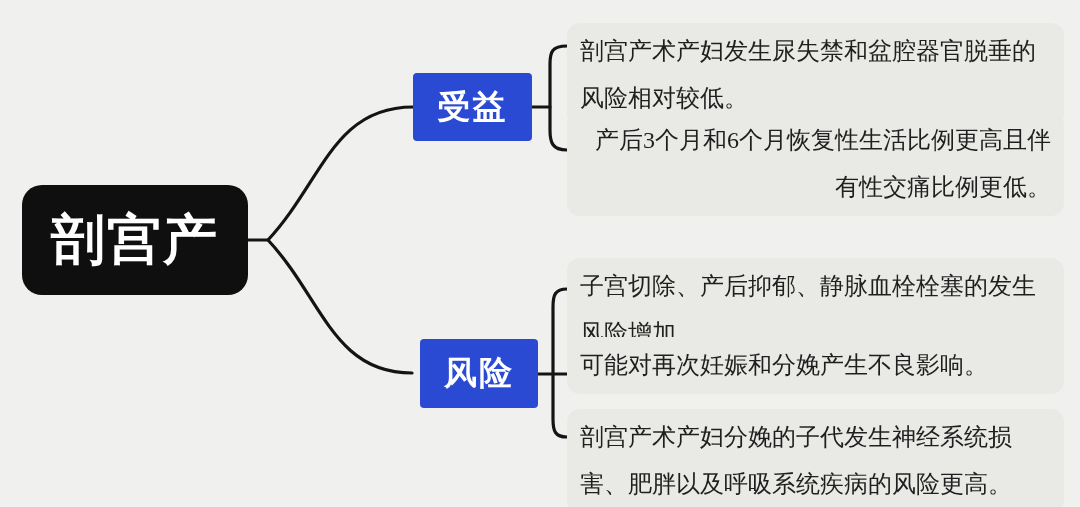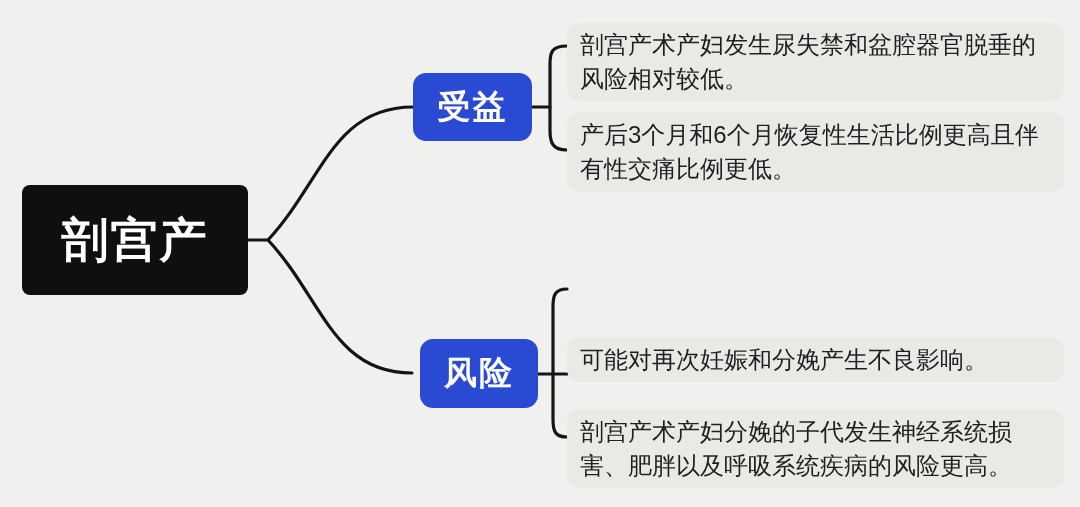--- a/index.html
+++ b/index.html
@@ -44,46 +44,47 @@
     box-sizing:border-box;
     color:var(--node-text);
     font-weight:bold;
     letter-spacing:2px;
     cursor:default;
   }
   .root-node{
     left:22px;top:185px;
     width:226px;height:110px;
     background:var(--root-bg);
-    border-radius:8px;
-    font-size:47px;
+    border-radius:20px;
+    font-size:54px;
   }
   .branch-node{
     background:var(--branch-bg);
-    border-radius:13px;
+    border-radius:4px;
     font-size:33px;
   }
   .branch-benefit{left:413px;top:73px;width:119px;height:68px;}
   .branch-risk{left:412px;top:339px;width:118px;height:69px;margin-left:8px;}
   .leaf-card{
     position:absolute;
     left:567px;
     width:497px;
     box-sizing:border-box;
     background:var(--card-bg);
     border-radius:13px;
     color:var(--card-text);
     font-size:24px;
-    line-height:34px;
+    line-height:47px;
     padding:5px 13px;
     display:flex;
     align-items:center;
+    font-family:Liberation Serif, serif;
   }
   .card-b1{top:23px;min-height:75px;}
-  .card-b2{top:112px;min-height:80px;}
+  .card-b2{top:112px;min-height:80px;text-align:right;}
   .card-r1{top:258px;min-height:79px;}
   .card-r2{top:337px;min-height:45px;}
   .card-r3{top:409px;min-height:79px;}
 </style>
 </head>
 <body>
 
 <div class="canvas">
 
   <svg class="connectors" viewBox="0 0 1080 507" xmlns="http://www.w3.org/2000/svg">
@@ -108,20 +109,23 @@
   </div>
 
   <div class="leaf-card card-b1">
     <span>剖宫产术产妇发生尿失禁和盆腔器官脱垂的风险相对较低。</span>
   </div>
 
   <div class="leaf-card card-b2">
     <span>产后3个月和6个月恢复性生活比例更高且伴有性交痛比例更低。</span>
   </div>
 
+  <div class="leaf-card card-r1">
+    <span>子宫切除、产后抑郁、静脉血栓栓塞的发生风险增加。</span>
+  </div>
 
   <div class="leaf-card card-r2">
     <span>可能对再次妊娠和分娩产生不良影响。</span>
   </div>
 
   <div class="leaf-card card-r3">
     <span>剖宫产术产妇分娩的子代发生神经系统损害、肥胖以及呼吸系统疾病的风险更高。</span>
   </div>
 
 </div>

